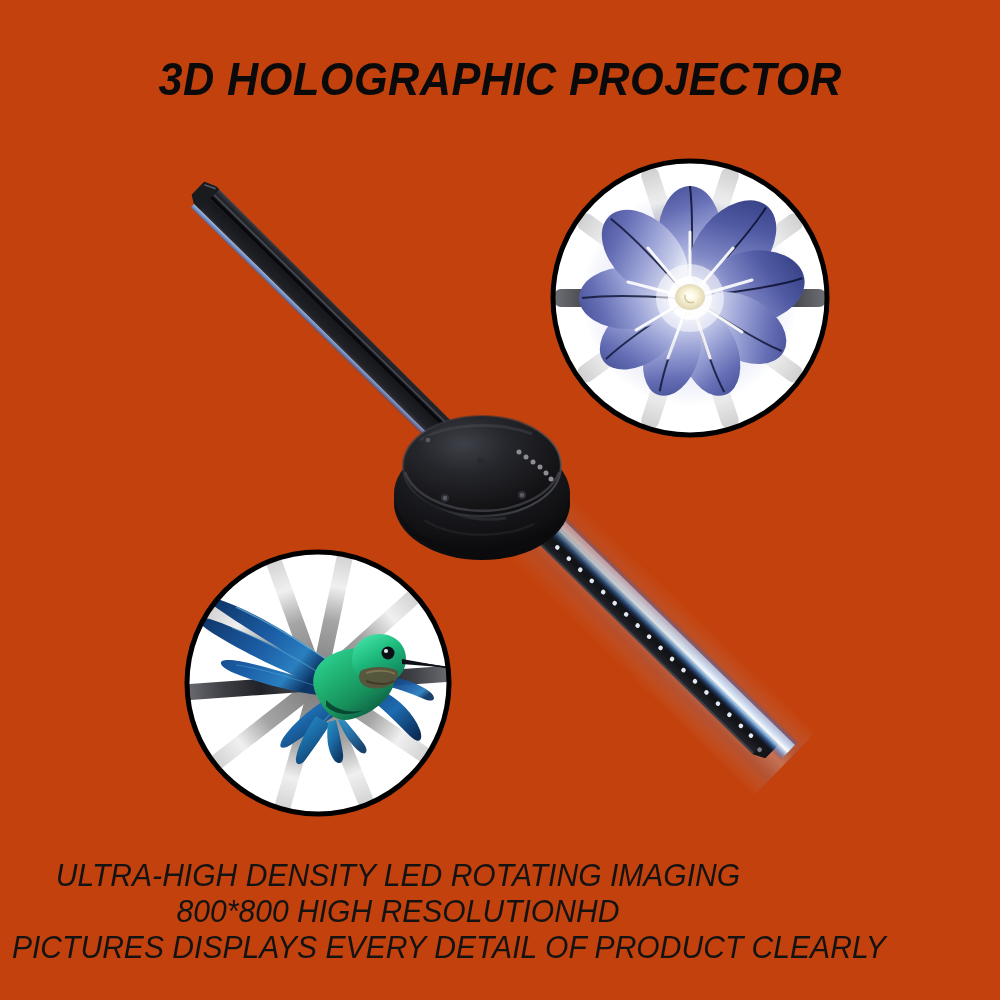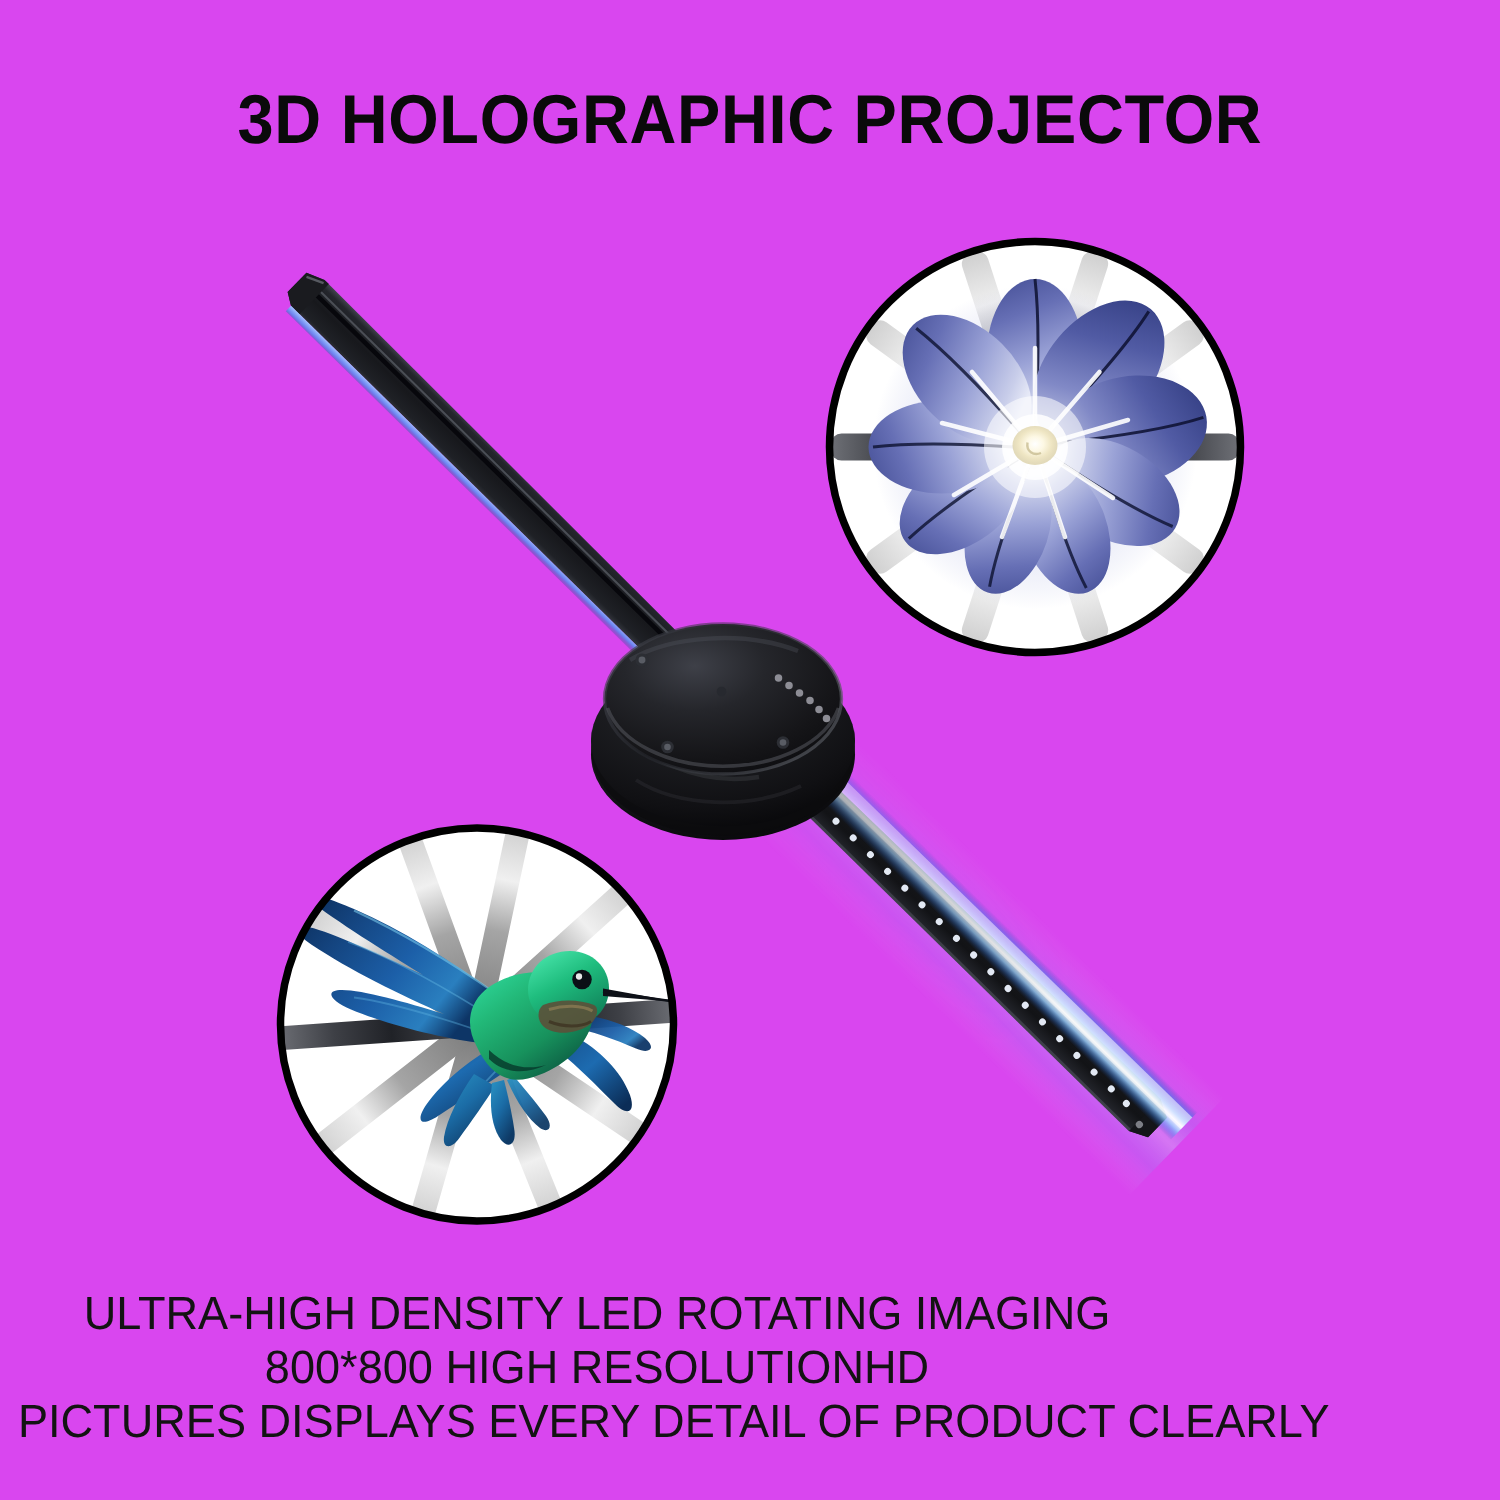--- a/index.html
+++ b/index.html
@@ -8,22 +8,23 @@
     padding: 0;
     background: #ffffff;
   }
   body {
     font-family: "Liberation Sans", sans-serif;
   }
   #page {
     position: relative;
     width: 1000px;
     height: 1000px;
-    background: #d946ef;
+    background: #c2410c;
     overflow: hidden;
+    font-style: italic;
   }
 
   
   #title {
     position: absolute;
     left: 0;
     top: 52px;
     width: 1000px;
     text-align: center;
     font-size: 46px;

